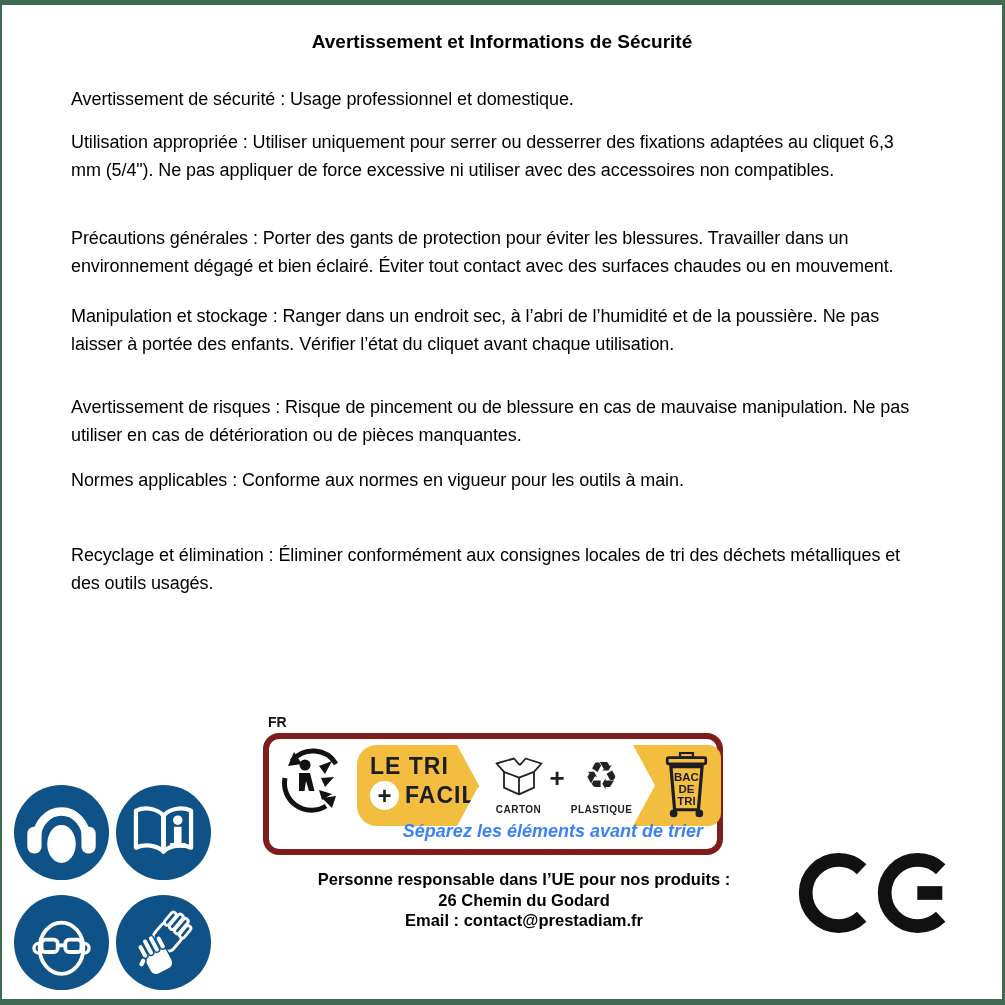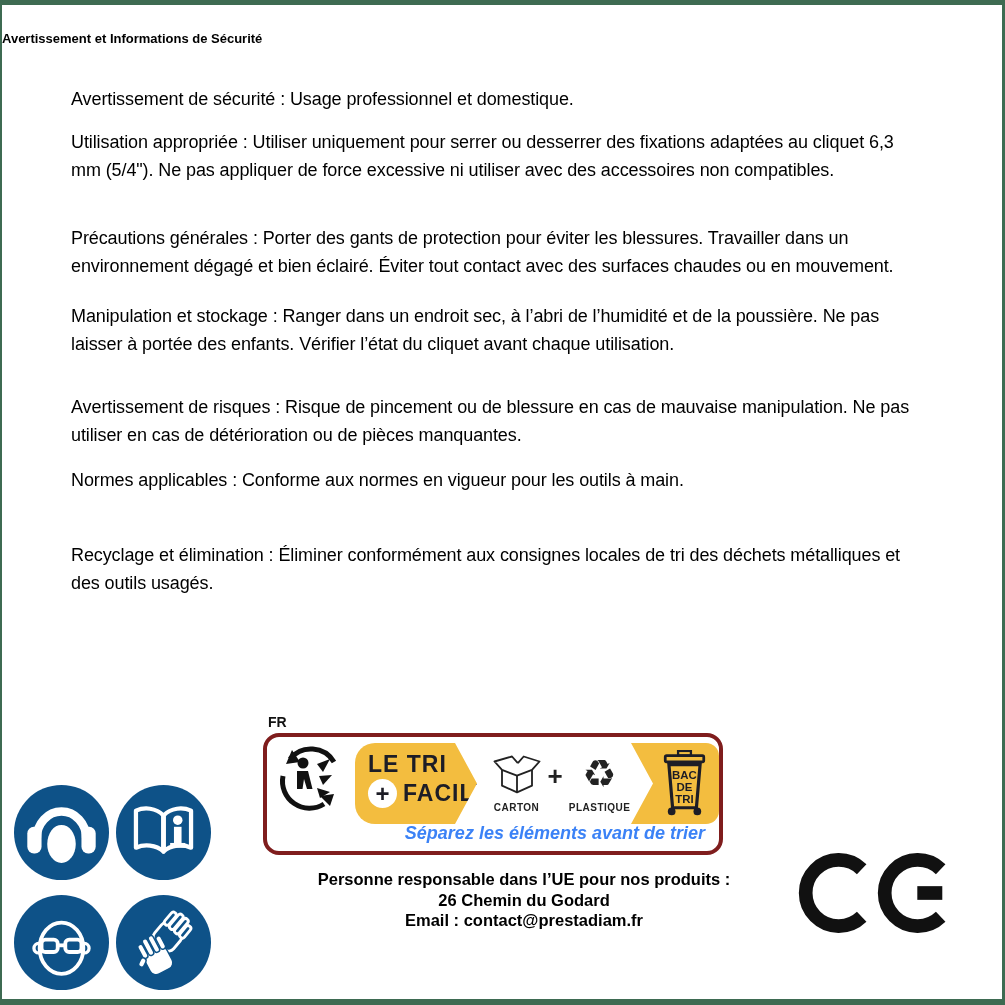--- a/index.html
+++ b/index.html
@@ -10,22 +10,22 @@
     background:#fff;
     border-style:solid;
     border-color:#3E6B52;
     border-width:5px 3px 6px 2px;
     font-family:"Liberation Sans", sans-serif;
     color:#000;
     overflow:hidden;
   }
   .title{
     position:absolute;top:26px;left:0;right:0;
-    margin:0;text-align:left;
-    font-size:13px;font-weight:bold;
+    margin:0;text-align:center;
+    font-size:19px;font-weight:bold;
   }
   .para{
     position:absolute;left:69px;width:856px;margin:0;
     font-size:18px;line-height:28px;letter-spacing:-0.1px;
   }
   .p0{top:80px}.p1{top:123px}.p2{top:219px}.p3{top:297px}
   .p4{top:388px}.p5{top:461px}.p6{top:536px}
 
   
   .icons-grid{
@@ -37,21 +37,21 @@
   .picto svg{display:block;width:95px;height:95px;}
 
   
   .fr-label{
     position:absolute;left:266px;top:709px;
     font-size:14px;font-weight:bold;color:#111;
   }
   .triman-box{
     position:absolute;left:261px;top:728px;
     width:460px;height:122px;box-sizing:border-box;
-    background:#fff;border:4px solid #7f1d1d;border-radius:16px;
+    background:#fff;border:6px solid #7f1d1d;border-radius:16px;
   }
   .triman-svg{position:absolute;left:10px;top:9px;width:70px;height:66px;}
   .band{
     position:absolute;left:88px;top:6px;width:364px;height:81px;
     border-radius:20px 13px 13px 20px;
     overflow:hidden;
   }
   .band-left{position:absolute;inset:0;padding:9px 0 0 13px;color:#1D1D26;}
   .lt1{font-size:23px;font-weight:900;letter-spacing:1px;line-height:25px;}
   .lt2{display:flex;align-items:center;margin-top:2px;}

